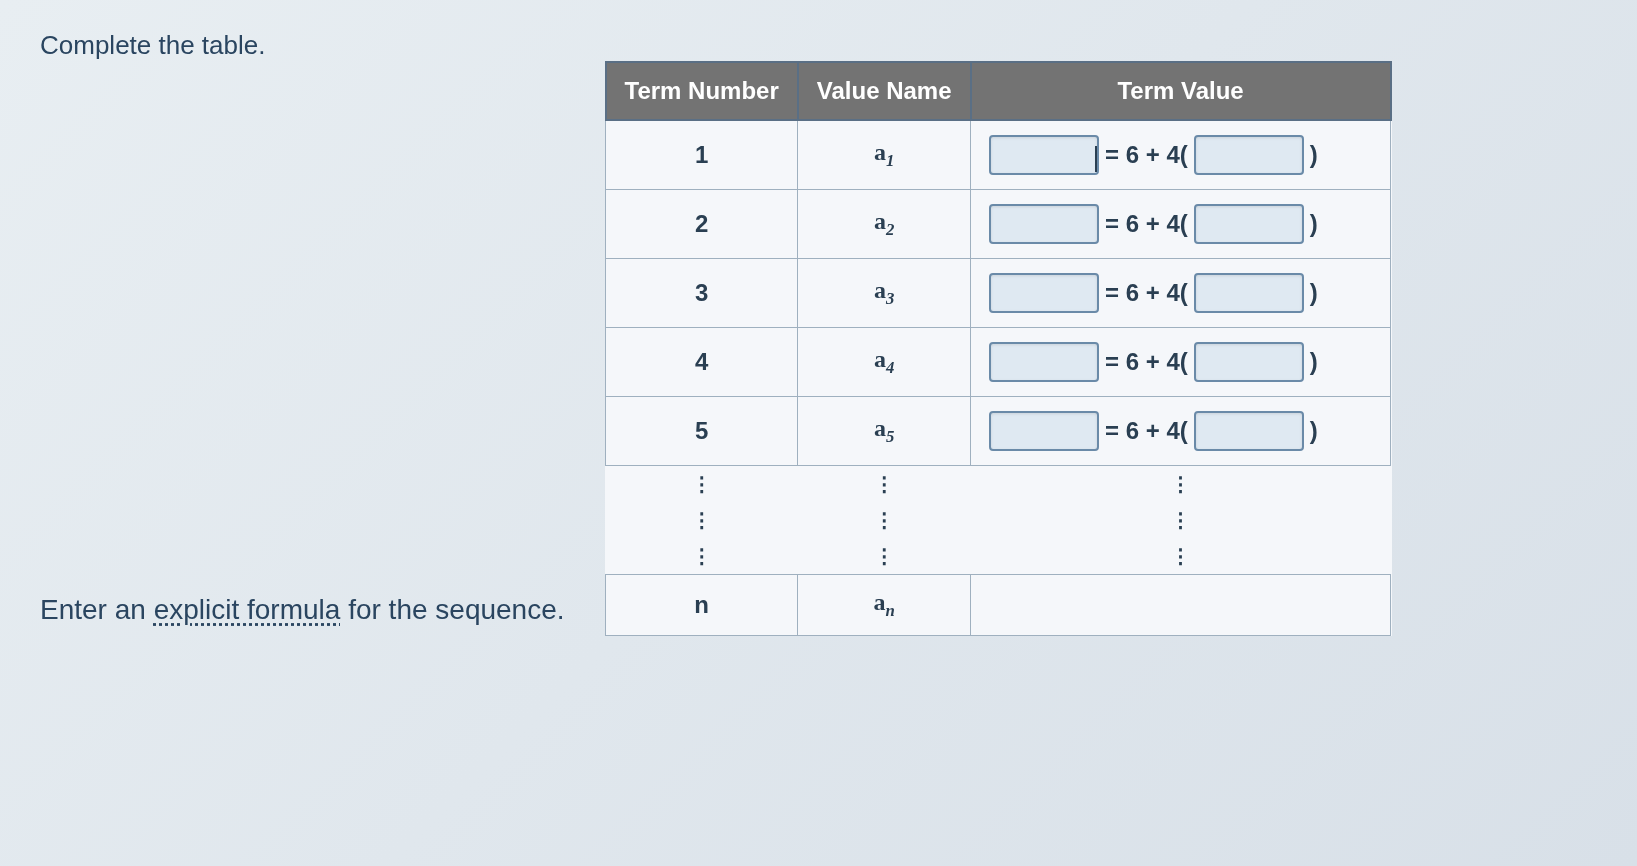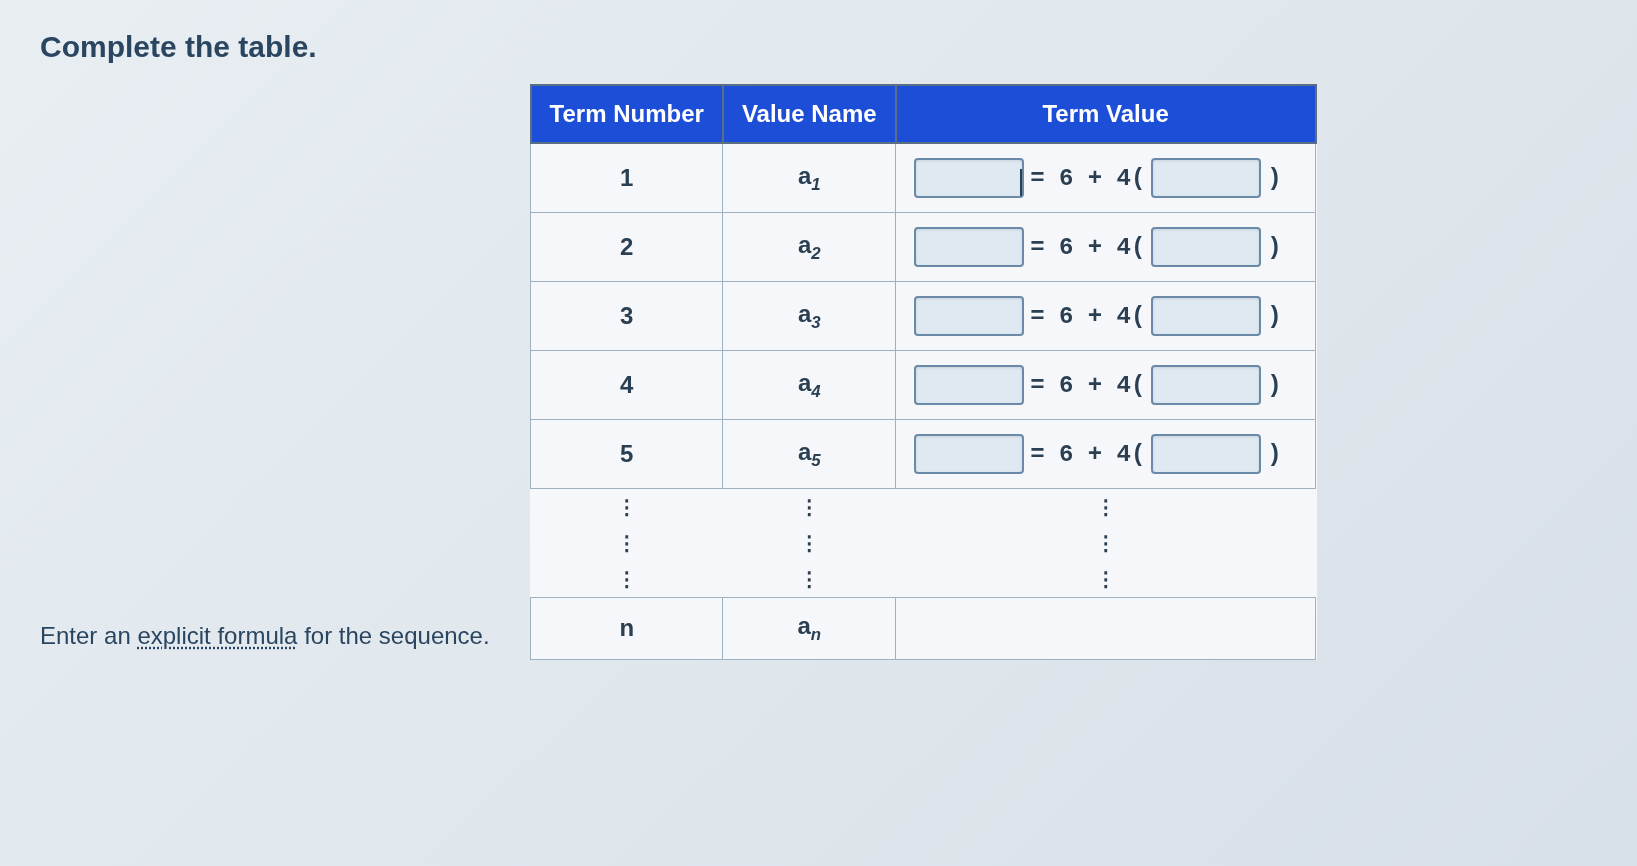--- a/index.html
+++ b/index.html
@@ -5,47 +5,46 @@
   * { box-sizing: border-box; }
   body {
     margin: 0;
     padding: 30px 40px;
     font-family: Arial, Helvetica, sans-serif;
     background: linear-gradient(135deg, #e8eef2 0%, #d8e0e8 100%);
     color: #2a3f52;
     min-height: 866px;
   }
   .instruction {
-    font-size: 30px;
-    font-weight: bold;
+    font-size: 26px;
+    font-weight: normal;
     color: #2a4560;
-    margin-bottom: 20px;
   }
   .layout {
     display: flex;
     align-items: flex-end;
     gap: 40px;
   }
   .left-col { flex: 0 0 auto; }
   .formula-prompt {
-    font-size: 24px;
+    font-size: 28px;
     color: #2a4560;
     padding-bottom: 10px;
   }
   .formula-prompt .underline {
     text-decoration: underline dotted;
     text-underline-offset: 4px;
   }
   table {
     border-collapse: collapse;
     background: #f5f7fa;
     font-size: 24px;
   }
   th {
-    background: #1d4ed8;
+    background: #737373;
     color: #fff;
     font-weight: bold;
     padding: 14px 18px;
     border: 2px solid #5a6f85;
     text-align: center;
     white-space: nowrap;
   }
   th.wide { min-width: 420px; margin-left: 27px; }
   td {
     border: 1px solid #9fb0bf;
@@ -53,37 +52,36 @@
     text-align: center;
     font-weight: bold;
     color: #2a3f52;
     vertical-align: middle;
   }
   td.value-cell {
     text-align: left;
     font-weight: bold;
   }
   .sub { font-size: 0.7em; vertical-align: sub; font-style: italic; }
-  .term-name { font-style: normal; }
+  .term-name { font-style: normal; font-family: Liberation Serif, serif; }
   .term-name .base { font-style: normal; }
   .input-box {
     display: inline-block;
     width: 110px;
     height: 40px;
     border: 2px solid #6a8aa8;
     border-radius: 4px;
     background: #dfe9f2;
     vertical-align: middle;
     box-shadow: inset 0 1px 3px rgba(0,0,0,0.1);
   }
   .eq-text {
     display: inline-block;
     vertical-align: middle;
     margin: 0 6px;
-    font-family: Liberation Mono, monospace;
   }
   tr.dots td {
     border-left: none;
     border-right: none;
     border-top: none;
     border-bottom: none;
     font-weight: bold;
     font-size: 20px;
     padding: 6px 18px;
   }

